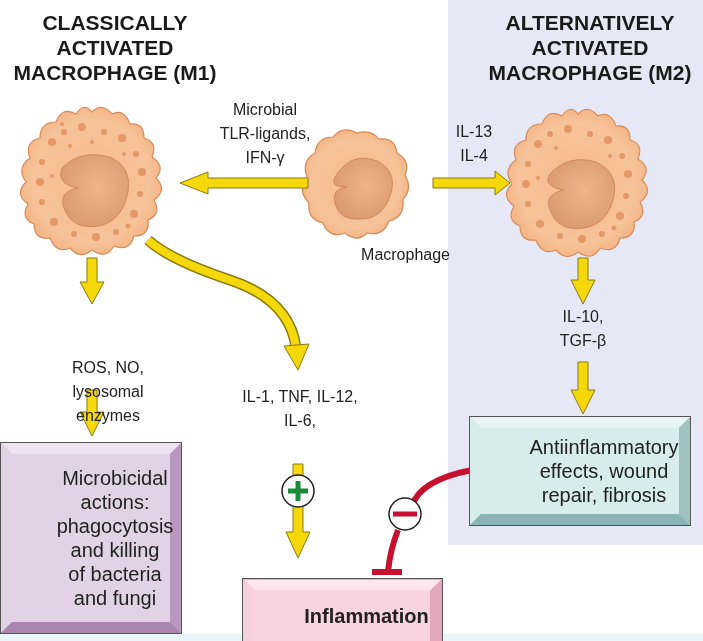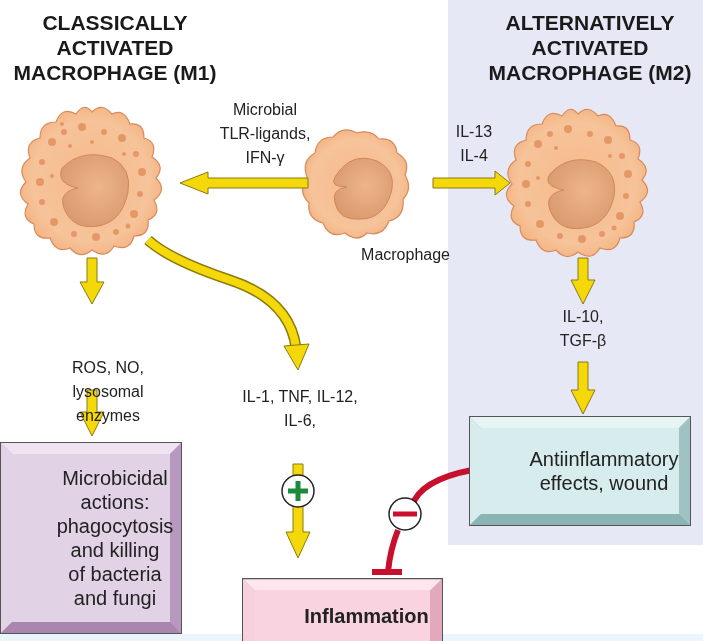--- a/index.html
+++ b/index.html
@@ -206,14 +206,15 @@
     <polygon points="0,0 222,0 210,12 12,12" fill="#e7f4f4"></polygon>
     <polygon points="0,0 12,12 12,98 0,110" fill="#d7ecec"></polygon>
     <polygon points="222,0 222,110 210,98 210,12" fill="#9ec3c2"></polygon>
     <polygon points="0,110 222,110 210,98 12,98" fill="#8bb5b4"></polygon>
     <rect x="12" y="12" width="198" height="86" fill="#d7ecec"></rect>
     <rect x="0.5" y="0.5" width="221" height="109" fill="none" stroke="#555" stroke-width="1"></rect>
   </svg>
   <div class="box-inner">
     <div>Antiinflammatory</div>
     <div>effects, wound</div>
+    <div>repair, fibrosis</div>
   </div>
 </div>
 
 </body></html>

